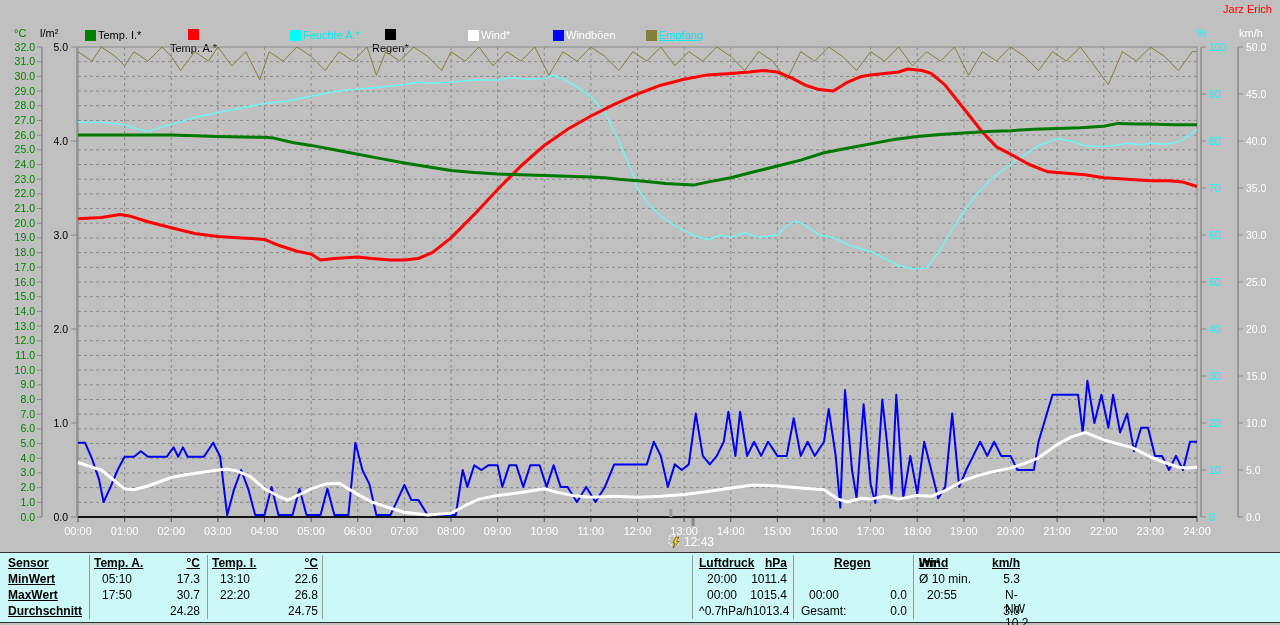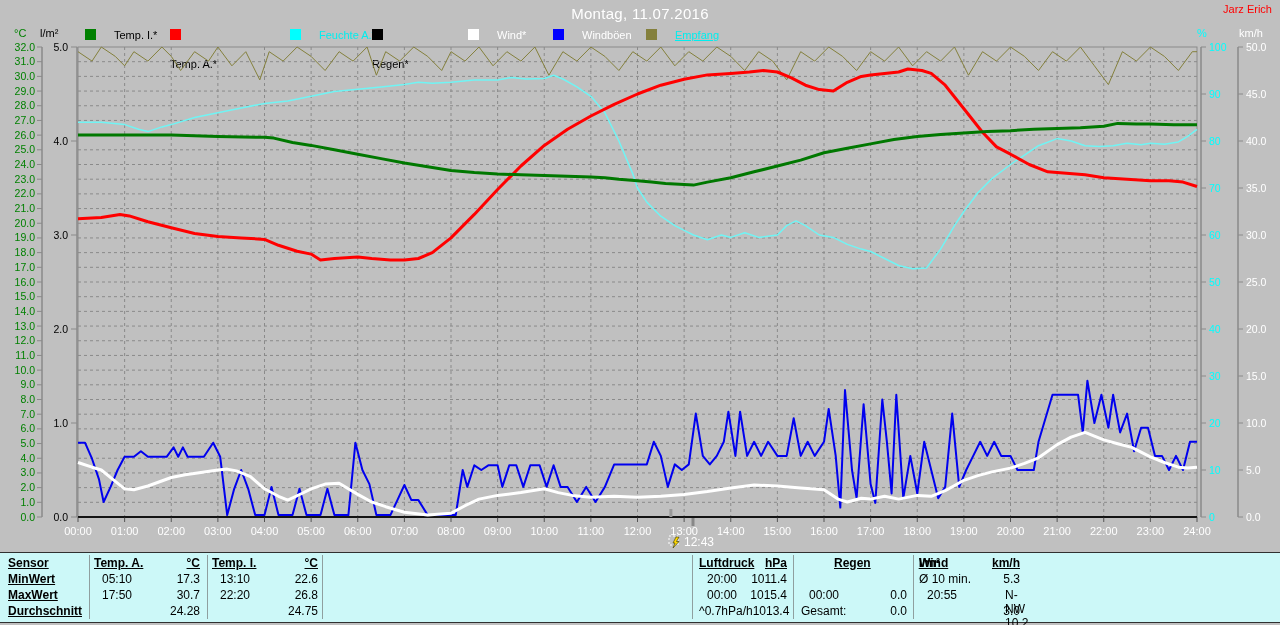--- a/index.html
+++ b/index.html
@@ -3,37 +3,36 @@
 <meta charset="utf-8">
 <style>
   html,body{margin:0;padding:0;background:#555;}
   .screen{position:relative;width:1280px;height:625px;background:#c0c0c0;
           font-family:"Liberation Sans",sans-serif;overflow:hidden;}
   .title{position:absolute;top:5px;left:0;width:100%;text-align:center;
          color:#ffffff;font-size:15px;letter-spacing:.3px;}
   .user{position:absolute;top:3px;right:8px;color:#ff0000;font-size:11px;}
   .axis-head{position:absolute;top:27px;font-size:11px;}
   #chart{position:absolute;left:0;top:0;}
-  .leg{position:absolute;top:29px;display:flex;align-items:flex-start;gap:18px;font-size:11px;}
+  .leg{position:absolute;top:29px;display:flex;align-items:center;gap:2px;font-size:11px;}
   .sq{width:11px;height:11px;display:inline-block;}
   #marker{position:absolute;left:668px;top:535px;display:flex;align-items:center;
           color:#ffffff;font-size:12px;gap:1px;}
   #table{position:absolute;left:0;top:552px;width:1280px;height:69px;background:#ccf8f8;
          border-top:1px solid #303030;border-bottom:1px solid #303030;font-size:12px;color:#000;}
   .sep{position:absolute;top:2px;height:64px;width:1px;background:#8f9f9f;}
   .tcell{position:absolute;white-space:pre;line-height:14px;}
   .hdr{font-weight:bold;text-decoration:underline;}
   .colrow{position:absolute;display:flex;justify-content:space-between;line-height:14px;}
 </style>
 </head>
 <body>
 
 <div class="screen">
 
-  <div class="title">Montag, 11.07.2016</div>
   <div class="user">Jarz Erich</div>
 
   <span class="axis-head" style="left:14px;color:#008000;">°C</span>
   <span class="axis-head" style="left:40px;color:#000000;">l/m²</span>
   <span class="axis-head" style="left:1197px;color:#00ffff;">%</span>
   <span class="axis-head" style="left:1239px;color:#ffffff;">km/h</span>
 
   <div id="legend">
       <div class="leg" style="left: 85px;">
         <span class="sq" style="background: rgb(0, 128, 0);"></span>

